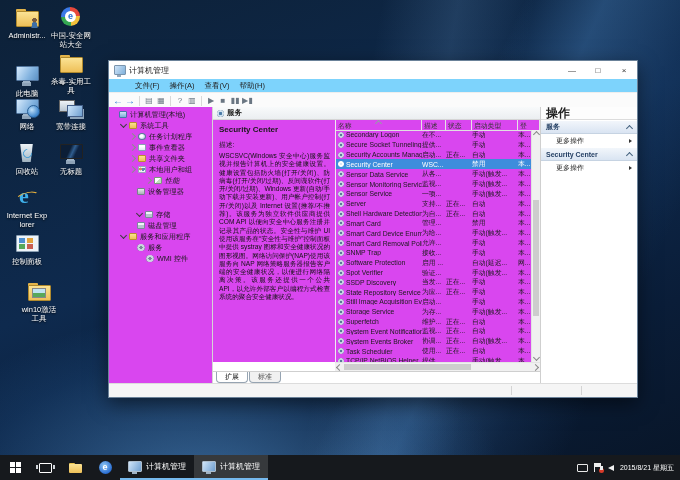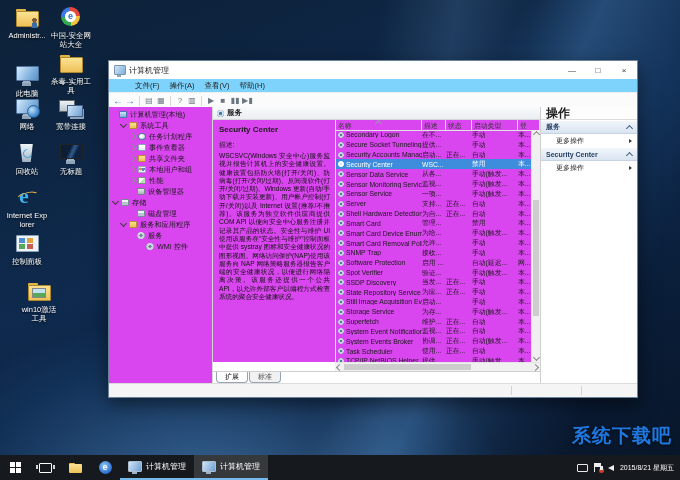--- a/index.html
+++ b/index.html
@@ -299,31 +299,31 @@
           <div class="trow" style="padding-left: 21px;">
             <span class="tchev closed"></span>
             <span class="ti ti-shared-folder"></span>
             <span>共享文件夹</span>
           </div>
           <div class="trow" style="padding-left: 21px;">
             <span class="tchev closed"></span>
             <span class="ti ti-users"></span>
             <span>本地用户和组</span>
           </div>
-          <div class="trow" style="padding-left: 21px;">
+          <div class="trow" style="padding-left: 37px; font-style: italic;">
             <span class="tchev closed"></span>
             <span class="ti ti-performance"></span>
             <span>性能</span>
           </div>
           <div class="trow" style="padding-left: 21px;">
             <span class="tchev none"></span>
             <span class="ti ti-device"></span>
             <span>设备管理器</span>
           </div>
-          <div class="trow" style="padding-left: 4px;">
+          <div class="trow" style="padding-left: 28px; margin-top: 12px;">
             <span class="tchev open"></span>
             <span class="ti ti-storage"></span>
             <span>存储</span>
           </div>
           <div class="trow" style="padding-left: 21px;">
             <span class="tchev none"></span>
             <span class="ti ti-disk"></span>
             <span>磁盘管理</span>
           </div>
           <div class="trow" style="padding-left: 12px;">
@@ -684,14 +684,13 @@
     <div class="tray">
       <span class="tr-kb"></span>
       <span class="tr-flag">
           <span class="badge"></span>
         </span>
       <span class="tr-vol"></span>
       <span class="tray-date">2015/8/21 星期五</span>
     </div>
   </div>
 
-  <div class="wm-title">系统下载吧</div>
 </div>
 
 </body></html>

